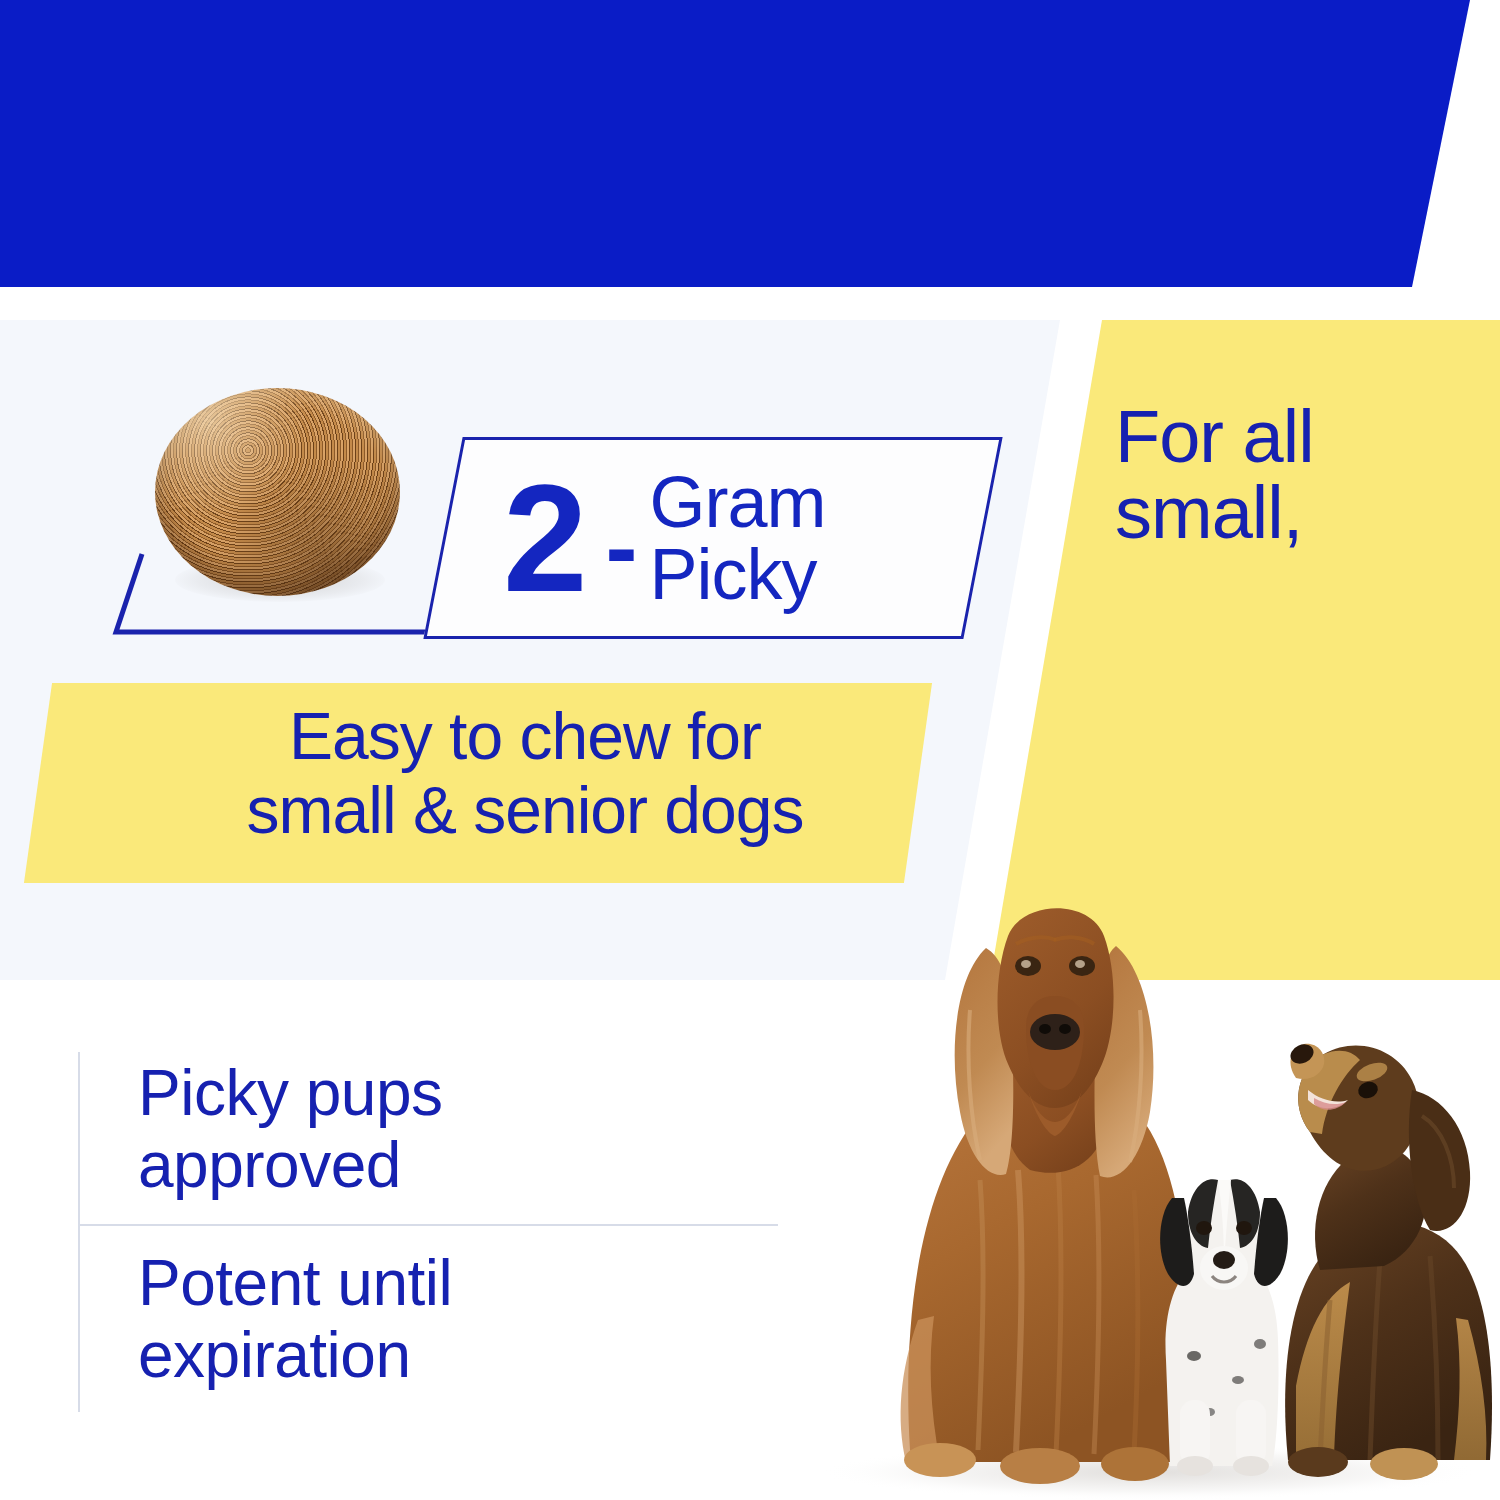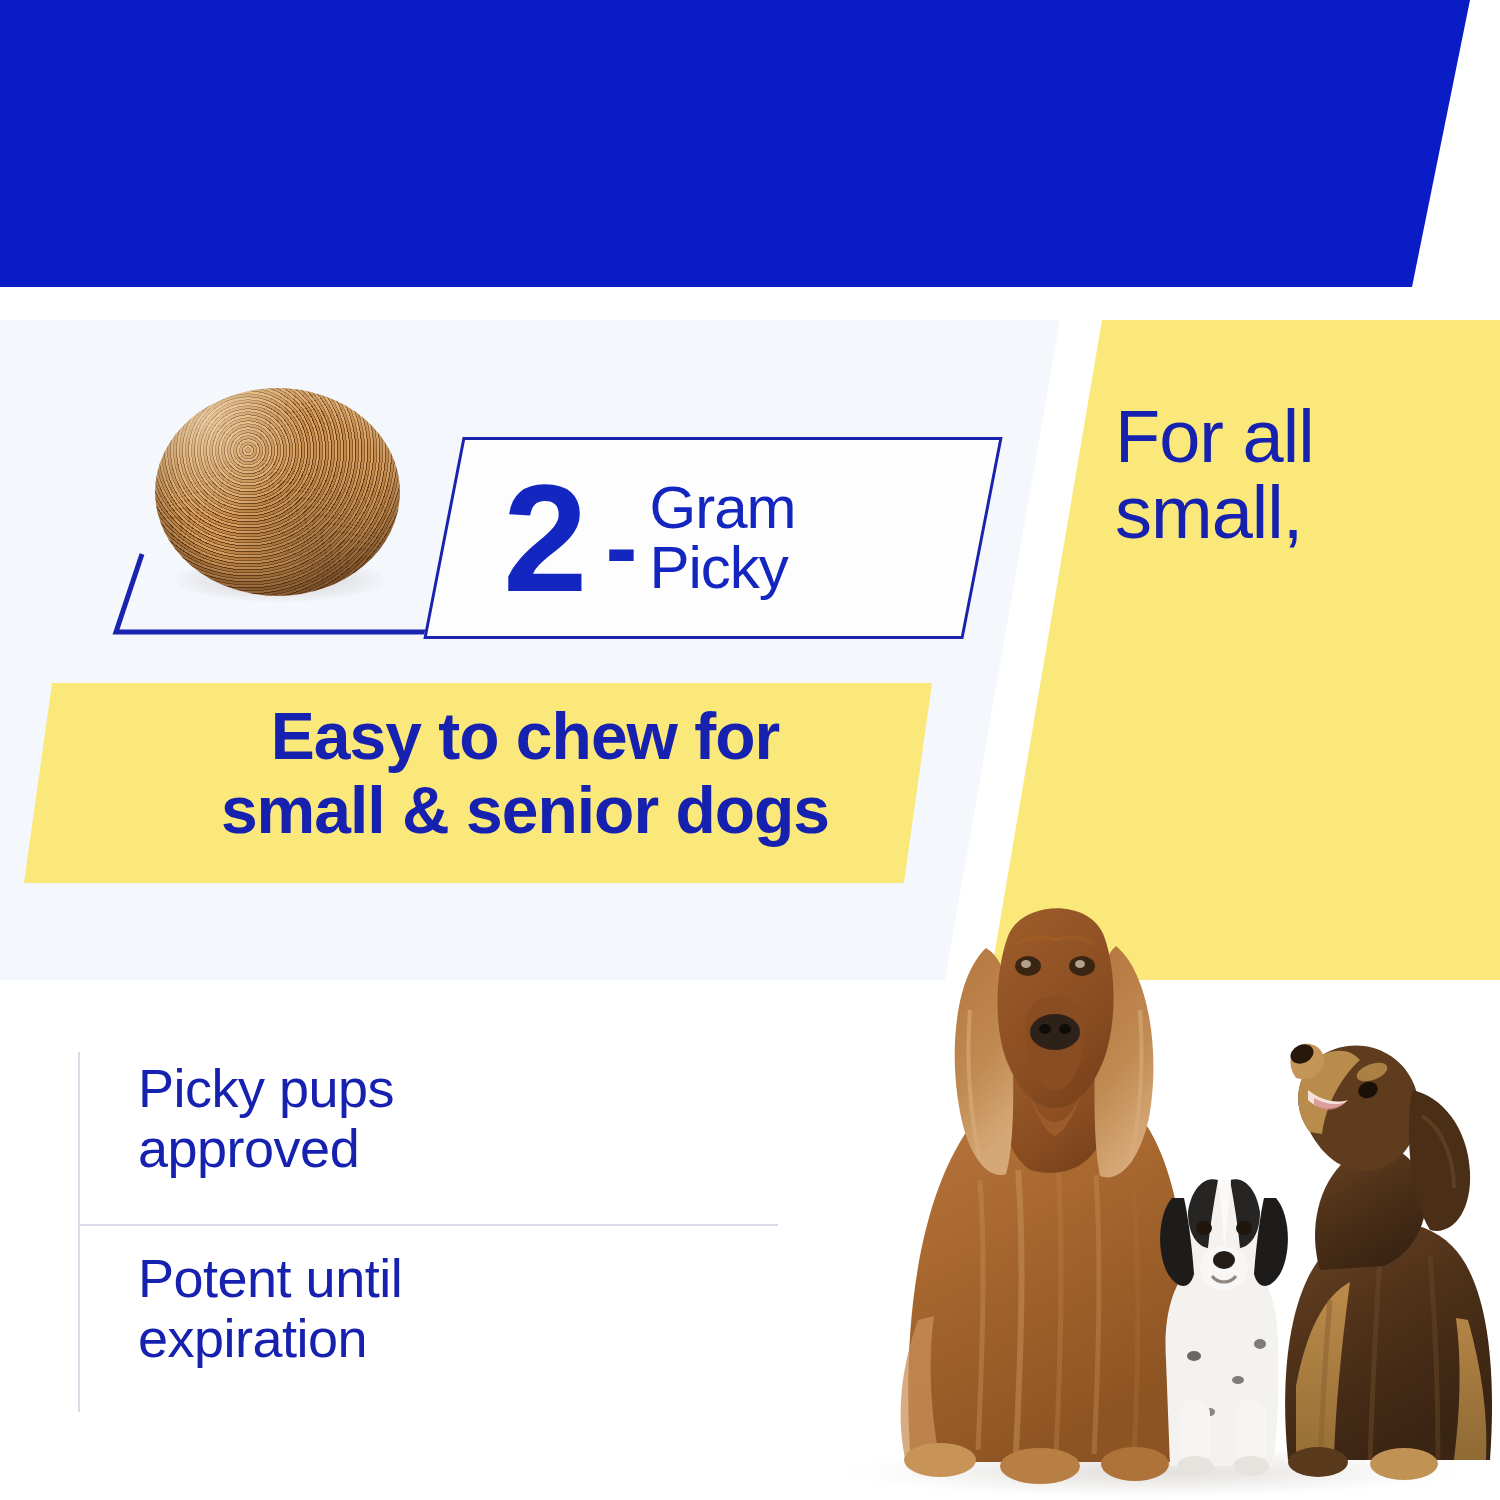--- a/index.html
+++ b/index.html
@@ -133,21 +133,21 @@
   }
   .gram-dash{
     color:#1426c0;
     font-size:96px;
     font-weight:bold;
     line-height:0.6;
     margin:18px 4px 0 14px;
   }
   .gram-words{
     color:#1426c0;
-    font-size:60px;
+    font-size:72px;
     line-height:1.0;
     font-weight:400;
     letter-spacing:-1px;
   }
 
   
   .easy-banner{
     position:absolute;
     left:38px; top:683px;
     width:880px; height:200px;
@@ -155,21 +155,21 @@
     transform:skewX(-8deg);
     z-index:4;
   }
   .easy-text{
     position:absolute;
     left:130px; top:700px;
     width:790px;
     text-align:center;
     color:#1621b0;
     font-size:66px;
-    font-weight:bold;
+    font-weight:normal;
     line-height:1.12;
     letter-spacing:-1px;
     z-index:5;
   }
 
   
   .bottom-list{
     position:absolute;
     left:78px; top:1052px;
     width:700px; height:360px;
@@ -179,21 +179,21 @@
     position:absolute;
     left:0; top:0;
     width:2px; height:360px;
     background:#d7dce8;
   }
   .list-item{
     position:absolute;
     left:60px;
     width:640px;
     color:#1621b0;
-    font-size:54px;
+    font-size:64px;
     line-height:1.12;
     font-weight:400;
     letter-spacing:-0.5px;
   }
   .list-item.i0{ top:6px; }
   .list-item.i1{ top:196px; }
   .list-divider{
     position:absolute;
     left:0; top:172px;
     width:700px; height:2px;

